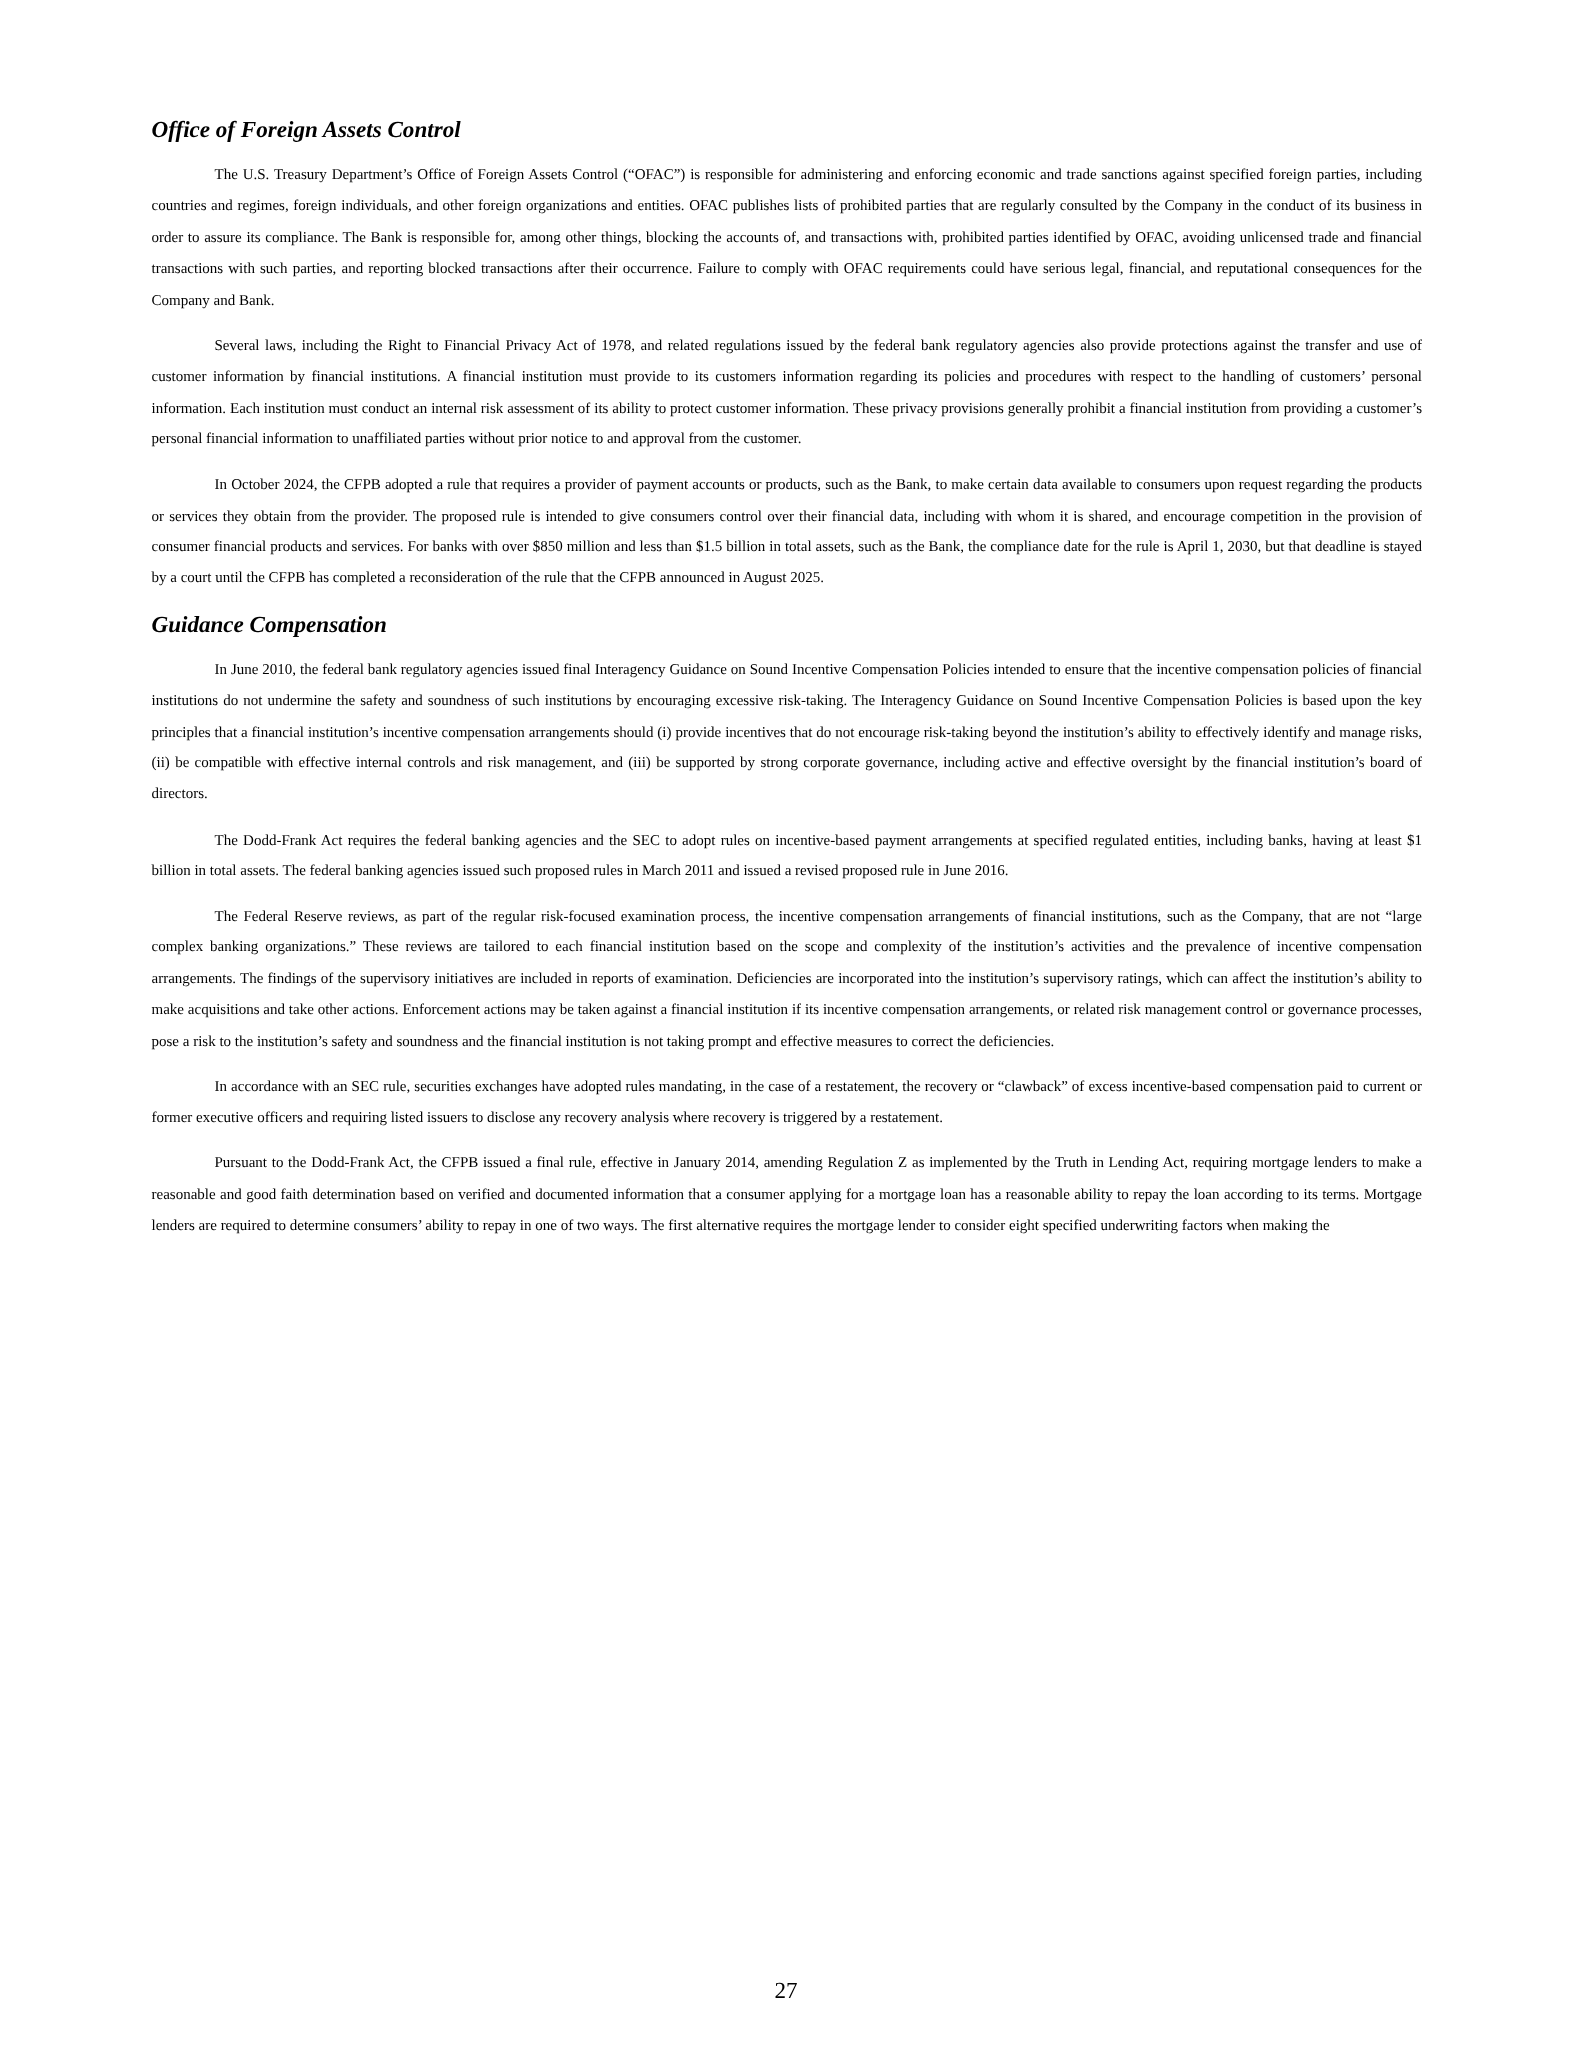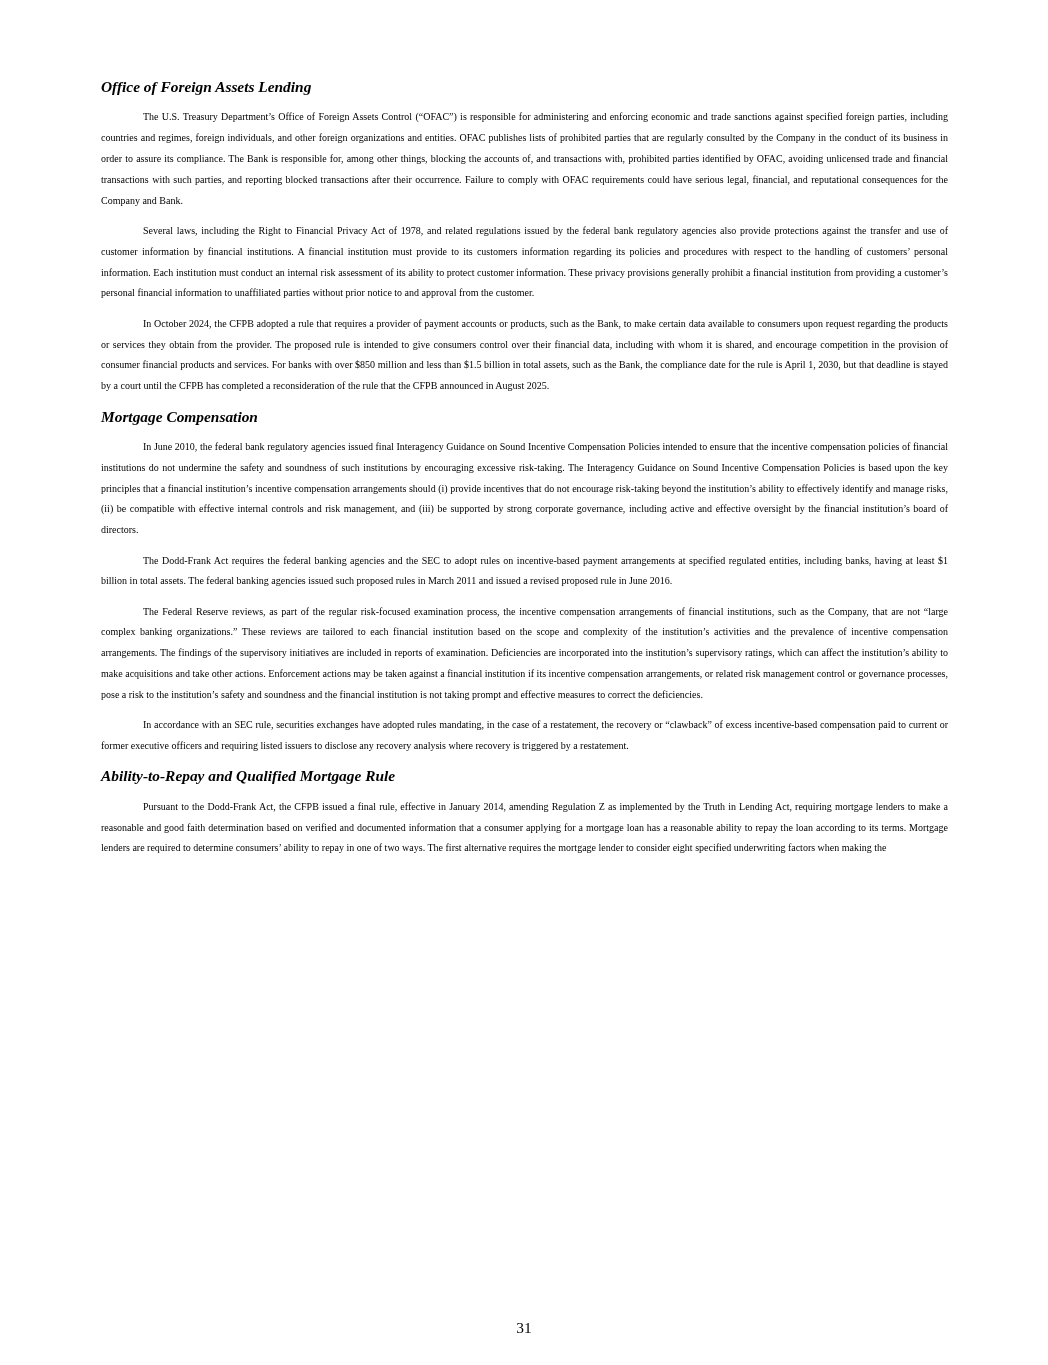--- a/index.html
+++ b/index.html
@@ -45,37 +45,36 @@
       font-size: 15.4px;
       line-height: 20px;
     }
   </style>
 </head>
 <body>
 
 <div class="page">
 
   <section>
-    <p class="heading">Office of Foreign Assets Lending</p>
+    <p class="heading">Office of Foreign Assets Control</p>
     <p class="para">The U.S. Treasury Department’s Office of Foreign Assets Control (“OFAC”) is responsible for administering and enforcing economic and trade sanctions against specified foreign parties, including countries and regimes, foreign individuals, and other foreign organizations and entities. OFAC publishes lists of prohibited parties that are regularly consulted by the Company in the conduct of its business in order to assure its compliance. The Bank is responsible for, among other things, blocking the accounts of, and transactions with, prohibited parties identified by OFAC, avoiding unlicensed trade and financial transactions with such parties, and reporting blocked transactions after their occurrence. Failure to comply with OFAC requirements could have serious legal, financial, and reputational consequences for the Company and Bank.</p>
   </section>
 
   <section>
     <p class="para">Several laws, including the Right to Financial Privacy Act of 1978, and related regulations issued by the federal bank regulatory agencies also provide protections against the transfer and use of customer information by financial institutions. A financial institution must provide to its customers information regarding its policies and procedures with respect to the handling of customers’ personal information. Each institution must conduct an internal risk assessment of its ability to protect customer information. These privacy provisions generally prohibit a financial institution from providing a customer’s personal financial information to unaffiliated parties without prior notice to and approval from the customer.</p>
     <p class="para">In October 2024, the CFPB adopted a rule that requires a provider of payment accounts or products, such as the Bank, to make certain data available to consumers upon request regarding the products or services they obtain from the provider. The proposed rule is intended to give consumers control over their financial data, including with whom it is shared, and encourage competition in the provision of consumer financial products and services. For banks with over $850 million and less than $1.5 billion in total assets, such as the Bank, the compliance date for the rule is April 1, 2030, but that deadline is stayed by a court until the CFPB has completed a reconsideration of the rule that the CFPB announced in August 2025.</p>
   </section>
 
   <section>
-    <p class="heading">Mortgage Compensation</p>
+    <p class="heading">Guidance Compensation</p>
     <p class="para">In June 2010, the federal bank regulatory agencies issued final Interagency Guidance on Sound Incentive Compensation Policies intended to ensure that the incentive compensation policies of financial institutions do not undermine the safety and soundness of such institutions by encouraging excessive risk-taking. The Interagency Guidance on Sound Incentive Compensation Policies is based upon the key principles that a financial institution’s incentive compensation arrangements should (i) provide incentives that do not encourage risk-taking beyond the institution’s ability to effectively identify and manage risks, (ii) be compatible with effective internal controls and risk management, and (iii) be supported by strong corporate governance, including active and effective oversight by the financial institution’s board of directors.</p>
     <p class="para">The Dodd-Frank Act requires the federal banking agencies and the SEC to adopt rules on incentive-based payment arrangements at specified regulated entities, including banks, having at least $1 billion in total assets. The federal banking agencies issued such proposed rules in March 2011 and issued a revised proposed rule in June 2016.</p>
     <p class="para">The Federal Reserve reviews, as part of the regular risk-focused examination process, the incentive compensation arrangements of financial institutions, such as the Company, that are not “large complex banking organizations.” These reviews are tailored to each financial institution based on the scope and complexity of the institution’s activities and the prevalence of incentive compensation arrangements. The findings of the supervisory initiatives are included in reports of examination. Deficiencies are incorporated into the institution’s supervisory ratings, which can affect the institution’s ability to make acquisitions and take other actions. Enforcement actions may be taken against a financial institution if its incentive compensation arrangements, or related risk management control or governance processes, pose a risk to the institution’s safety and soundness and the financial institution is not taking prompt and effective measures to correct the deficiencies.</p>
     <p class="para">In accordance with an SEC rule, securities exchanges have adopted rules mandating, in the case of a restatement, the recovery or “clawback” of excess incentive-based compensation paid to current or former executive officers and requiring listed issuers to disclose any recovery analysis where recovery is triggered by a restatement.</p>
   </section>
 
   <section>
-    <p class="heading">Ability-to-Repay and Qualified Mortgage Rule</p>
     <p class="para">Pursuant to the Dodd-Frank Act, the CFPB issued a final rule, effective in January 2014, amending Regulation Z as implemented by the Truth in Lending Act, requiring mortgage lenders to make a reasonable and good faith determination based on verified and documented information that a consumer applying for a mortgage loan has a reasonable ability to repay the loan according to its terms. Mortgage lenders are required to determine consumers’ ability to repay in one of two ways. The first alternative requires the mortgage lender to consider eight specified underwriting factors when making the</p>
   </section>
 
 </div>
 
-<div class="page-number">31</div>
+<div class="page-number">27</div>
 
 </body></html>

